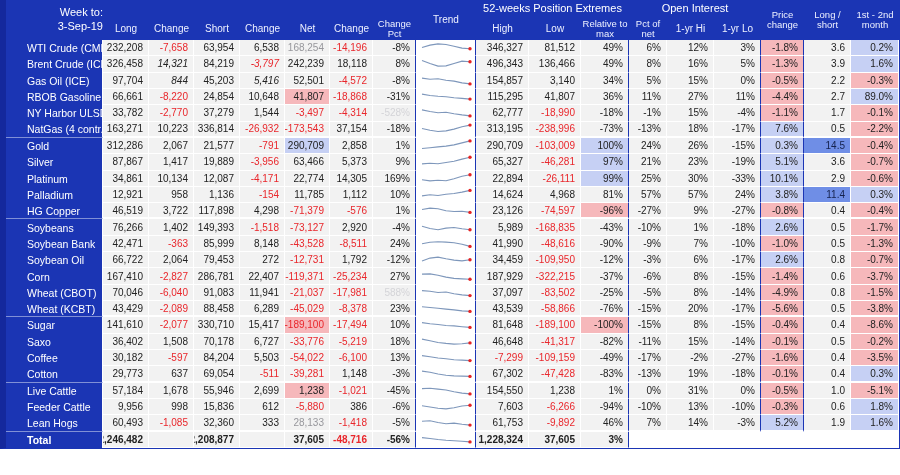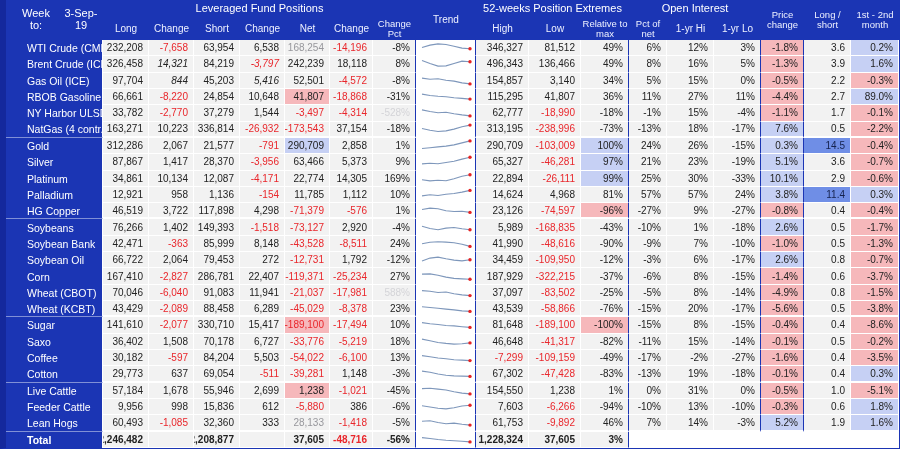--- a/index.html
+++ b/index.html
@@ -14,21 +14,21 @@
     --dim:#d4d4d8;
     --cols:97px 46px 45px 46px 45px 45px 43px 43px 60px 53px 52px 48px 38px 47px 47px 43px 47px 48px;
   }
   *{box-sizing:border-box;margin:0;padding:0}
   body{width:900px;height:475px;overflow:hidden;background:#fff;font-family:"Liberation Sans",sans-serif;}
   .table{width:900px;border-left:6px solid var(--navy-dark);border-right:1px solid var(--navy);border-bottom:1px solid var(--navy);}
   .thead{display:grid;grid-template-columns:var(--cols);grid-template-rows:18px 22px;height:40px;background:var(--navy);color:#fff;}
   .hcell{display:flex;align-items:center;justify-content:center;font-size:10px;color:#eef1ff;text-align:center;line-height:1.05;}
   .hgroup{font-size:11px;color:#fff;grid-row:1;}
   .hsmall{font-size:9.5px;}
-  .hcorner{grid-column:1;grid-row:1/3;flex-direction:row;align-items:center;justify-content:center;padding-left:9px;font-size:11px;color:#fff;gap:2px;}
+  .hcorner{grid-column:1;grid-row:1/3;flex-direction:column;align-items:flex-end;justify-content:center;padding-left:9px;font-size:11px;color:#fff;gap:2px;}
   .hspan2{grid-row:1/3;}
   .rows{}
   .row{display:grid;grid-template-columns:var(--cols);height:16.32px;}
   .cell{background:var(--cellbg);border-right:1px solid #fff;border-bottom:1px solid #fff;display:flex;align-items:center;justify-content:flex-end;padding-right:5px;font-size:10px;color:#222;overflow:hidden;white-space:nowrap;}
   .lbl{background:var(--navy);color:#fff;justify-content:flex-start;padding-left:21px;font-size:10.5px;border-bottom:none;}
   .ge .cell{border-bottom:2px solid #fff;}
   .ge .lbl{border-bottom:1px solid rgba(255,255,255,.45);}
   .trendc{background:#fff;border-right:1px solid var(--navy);padding:0;justify-content:center;}
   .pctc{border-right:1px solid var(--navy);}
   .relc{border-right:1px solid var(--navy);}
@@ -49,21 +49,20 @@
 </style>
 </head>
 <body>
 
 <div class="table">
   <div class="thead">
     <div class="hcell hcorner">
       <span>Week to:</span>
       <span>3-Sep-19</span>
     </div>
-    <div class="hcell hgroup" style="grid-column:2/9">Leveraged Fund Positions</div>
     <div class="hcell" style="grid-column:2;grid-row:2">Long</div>
     <div class="hcell" style="grid-column:3;grid-row:2">Change</div>
     <div class="hcell" style="grid-column:4;grid-row:2">Short</div>
     <div class="hcell" style="grid-column:5;grid-row:2">Change</div>
     <div class="hcell" style="grid-column:6;grid-row:2">Net</div>
     <div class="hcell" style="grid-column:7;grid-row:2">Change</div>
     <div class="hcell hsmall" style="grid-column:8;grid-row:2">Change Pct</div>
     <div class="hcell hspan2" style="grid-column:9">Trend</div>
     <div class="hcell hgroup" style="grid-column:10/13">52-weeks Position Extremes</div>
     <div class="hcell" style="grid-column:10;grid-row:2">High</div>
@@ -250,21 +249,21 @@
         <div class="cell">26%</div>
         <div class="cell loc">-15%</div>
         <div class="cell pricec bg-blue">0.3%</div>
         <div class="cell bg-mid">14.5</div>
         <div class="cell bg-pink">-0.4%</div>
       </div>
       <div class="row">
         <div class="cell lbl">Silver</div>
         <div class="cell">87,867</div>
         <div class="cell">1,417</div>
-        <div class="cell">28,370</div>
+        <div class="cell">19,889</div>
         <div class="cell red">-3,956</div>
         <div class="cell">63,466</div>
         <div class="cell">5,373</div>
         <div class="cell pctc">9%</div>
         <div class="cell trendc">
           <svg width="58" height="15" class="spark">
             <polyline points="5.0,9.9 13.0,9.2 21.0,9.7 29.0,8.5 37.0,7.3 45.0,5.1 53.0,3.3" fill="none" stroke="#7e97bb" stroke-width="1.1"></polyline>
             <circle cx="53.0" cy="3.3" r="1.7" fill="#e62222"></circle>
           </svg>
         </div>

